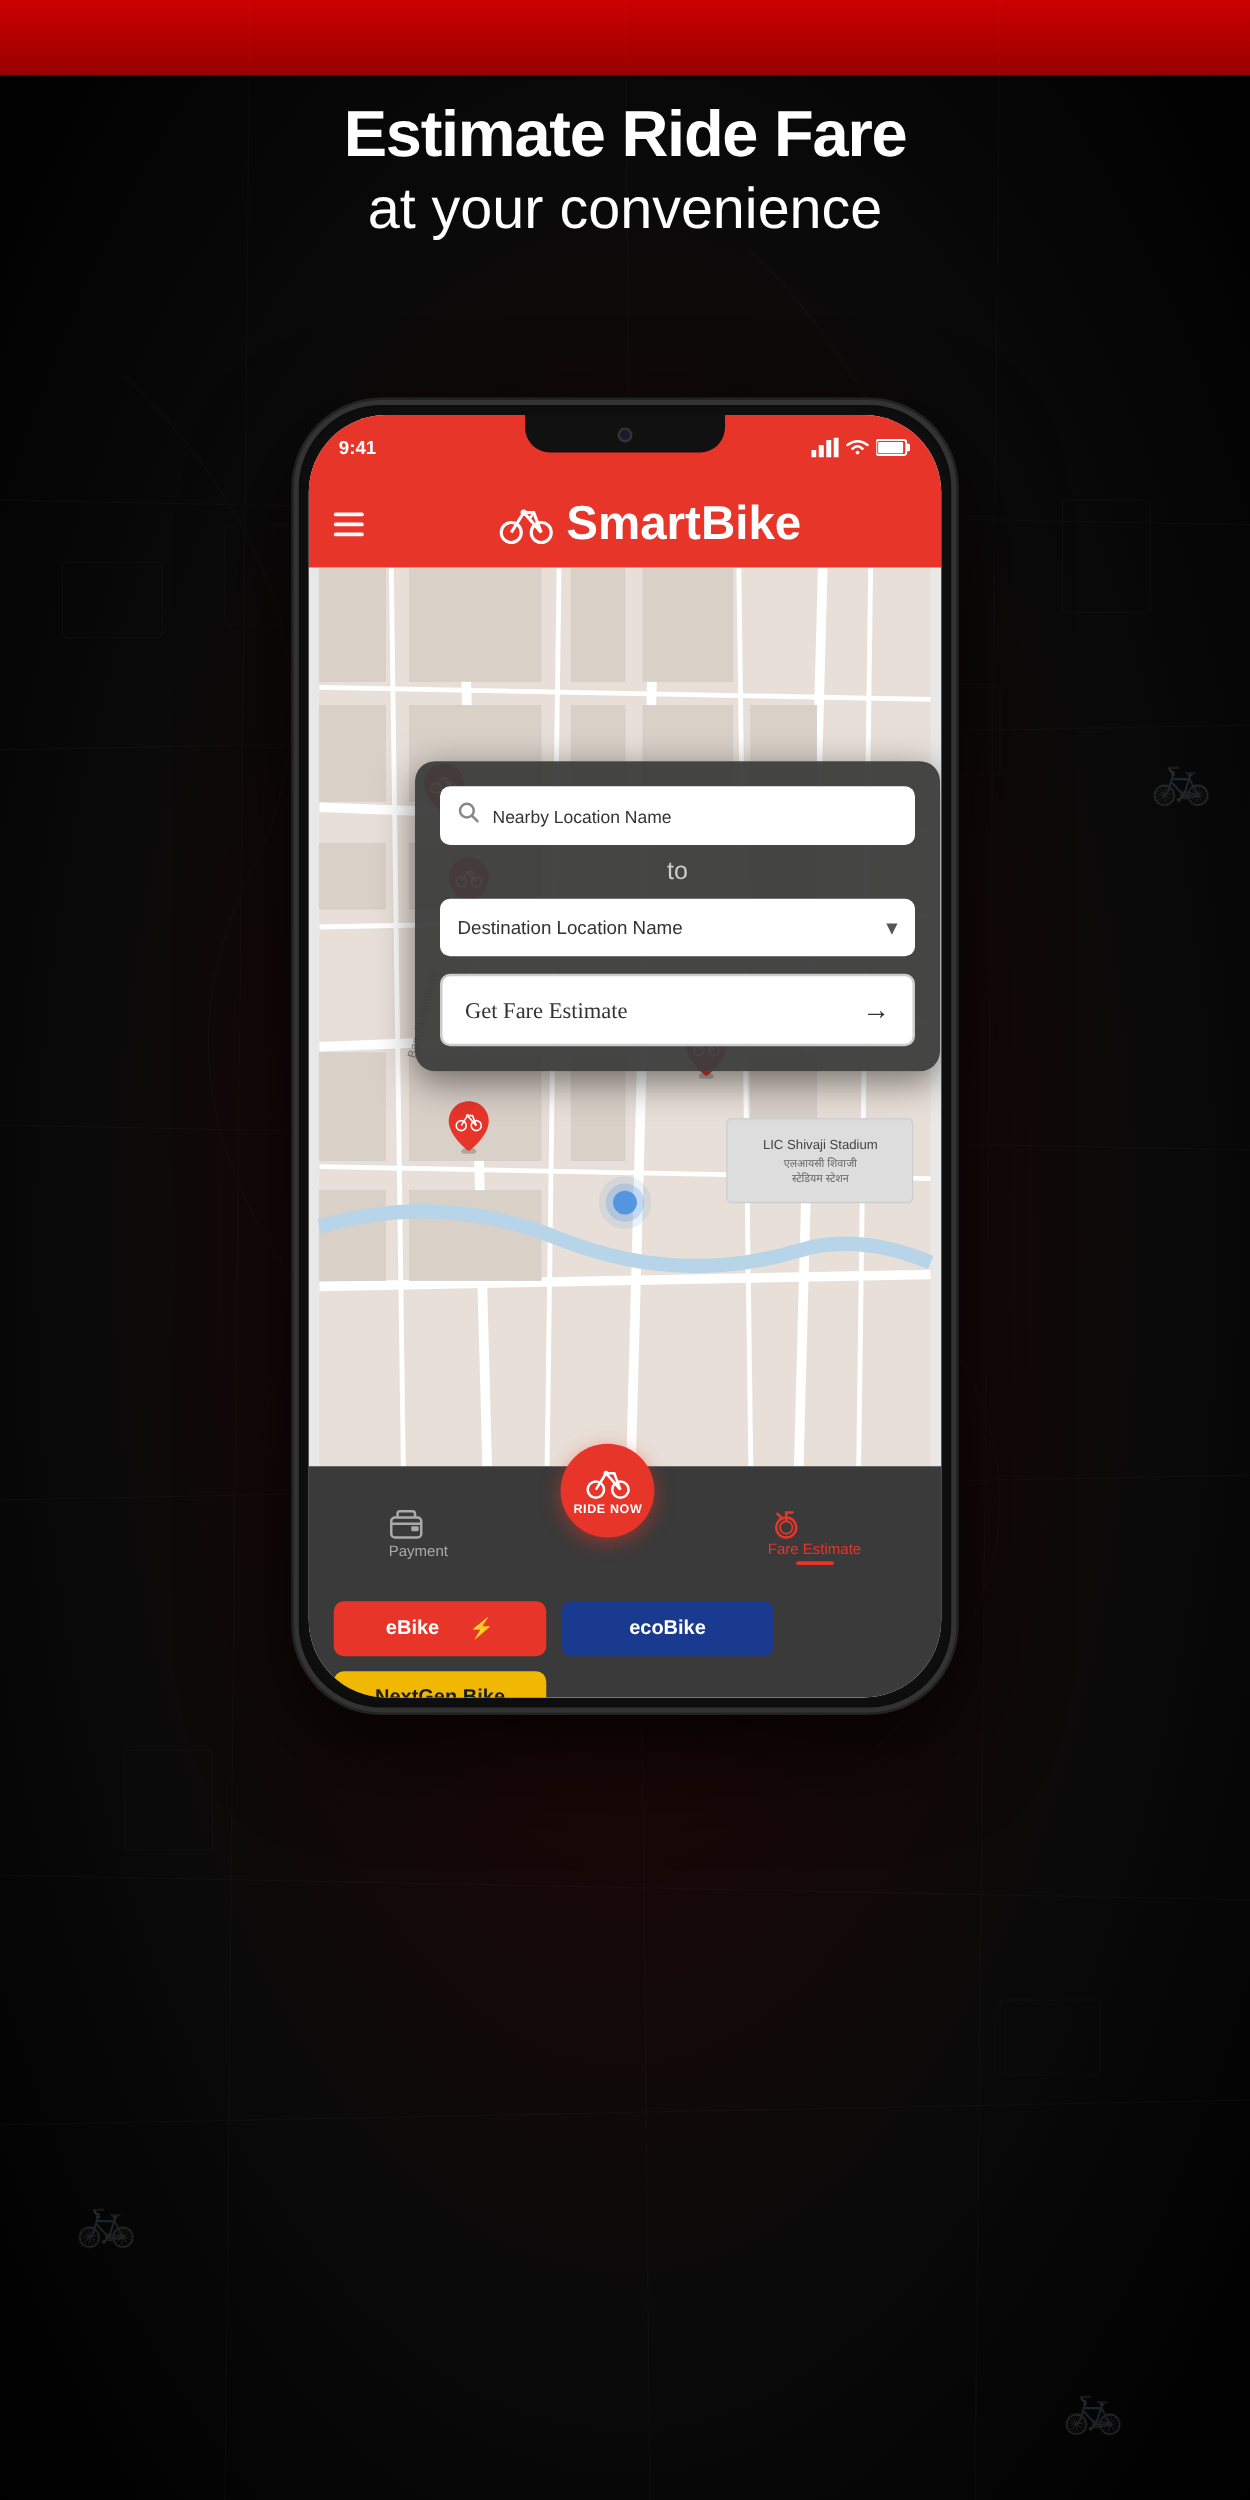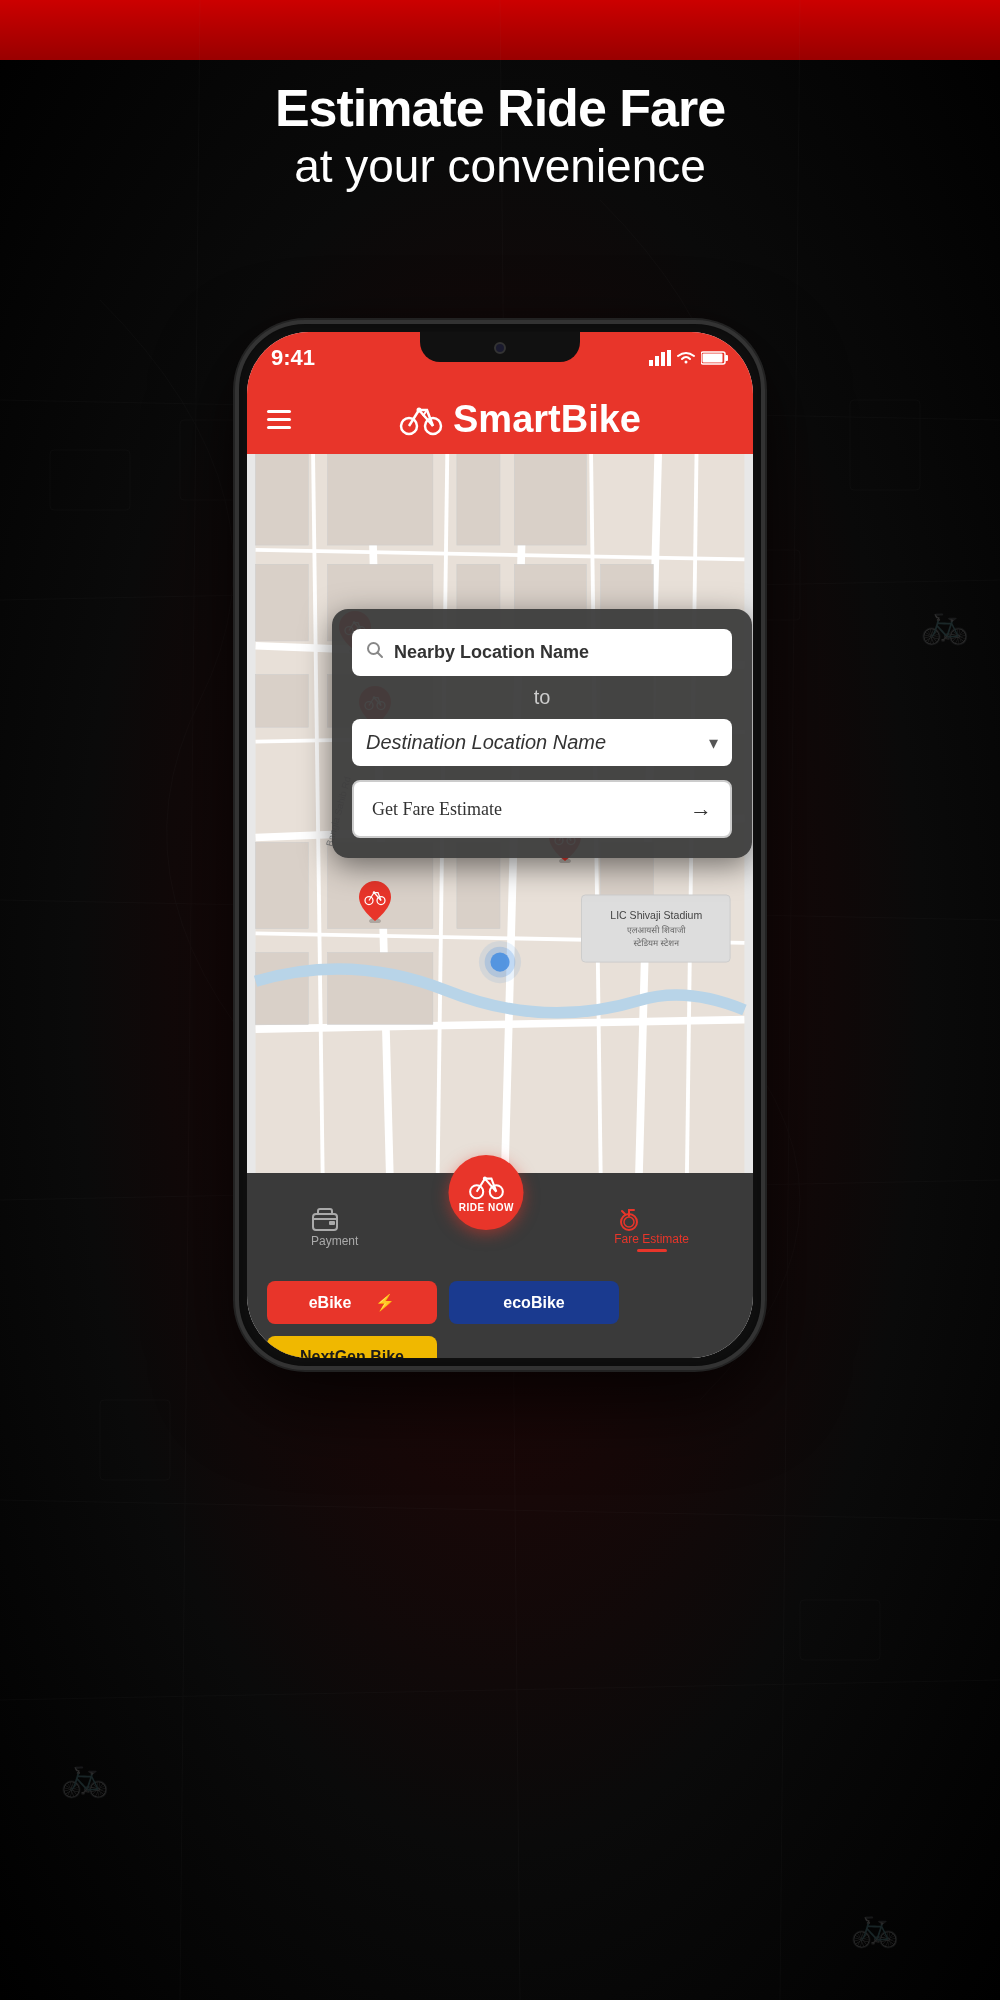--- a/index.html
+++ b/index.html
@@ -88,21 +88,21 @@
       background: #e8352a;
       display: flex;
       align-items: center;
       justify-content: space-between;
       padding: 0 24px;
       z-index: 5;
     }
 
     .status-time {
       color: #fff;
-      font-size: 22px;
+      font-size: 15px;
       font-weight: 700;
     }
 
     .status-icons {
       display: flex;
       align-items: center;
       gap: 5px;
     }
 
     .notch-bump {
@@ -208,45 +208,44 @@
       padding: 12px 14px;
       gap: 10px;
     }
 
     .search-icon-wrap {
       color: #888;
       font-size: 18px;
     }
 
     .search-input-text {
-      font-size: 18px;
+      font-size: 14px;
       color: #333;
-      font-weight: 700;
+      font-weight: 400;
     }
 
     .to-label {
       text-align: center;
       color: #ccc;
       font-size: 20px;
       padding: 10px 0;
     }
 
     .destination-row {
       background: #fff;
       border-radius: 8px;
       display: flex;
       align-items: center;
       padding: 12px 14px;
       justify-content: space-between;
     }
 
     .destination-text {
-      font-size: 20px;
+      font-size: 15px;
       color: #333;
-      font-style: italic;
     }
 
     .chevron-down {
       color: #555;
       font-size: 18px;
     }
 
     .fare-btn {
       margin-top: 14px;
       background: #fff;

